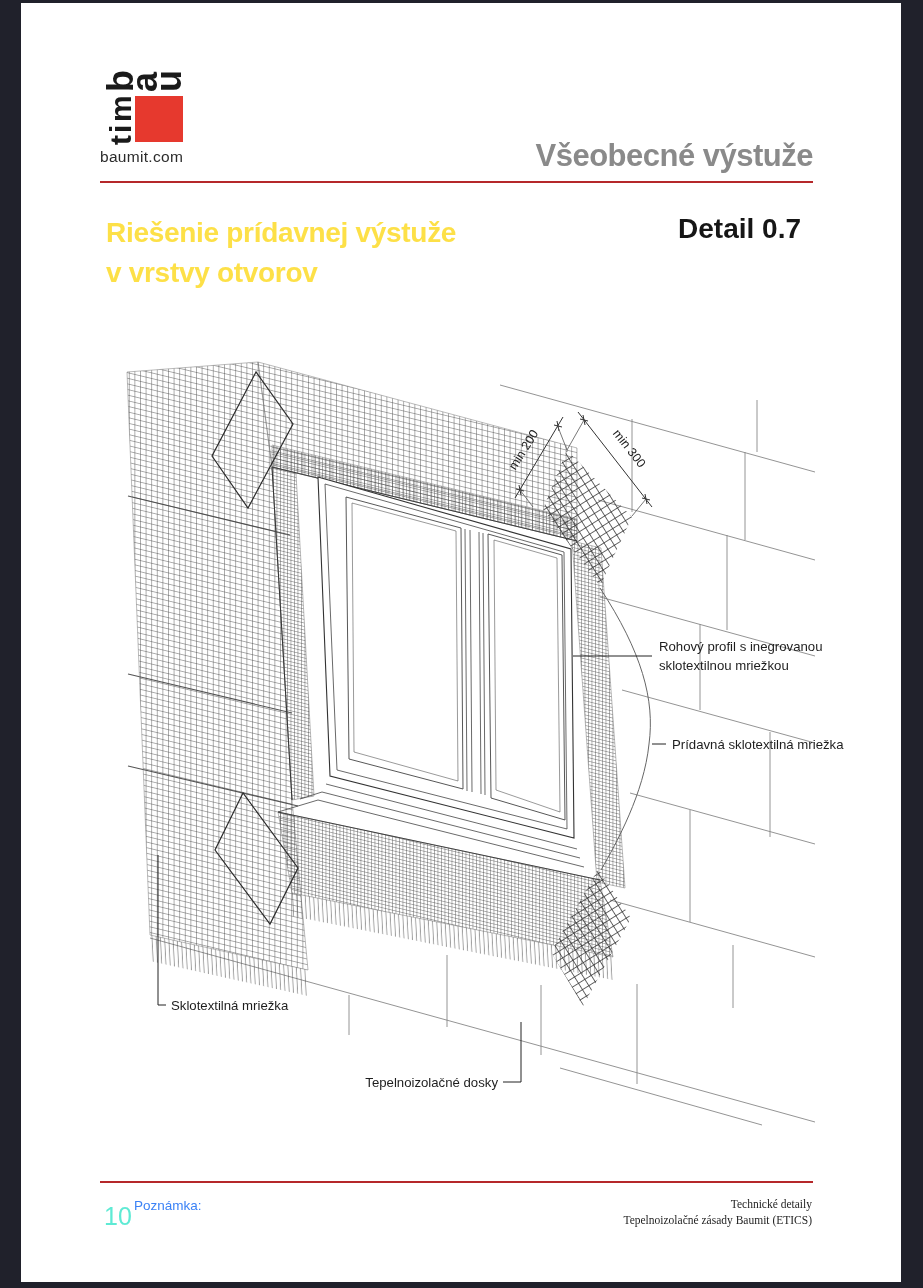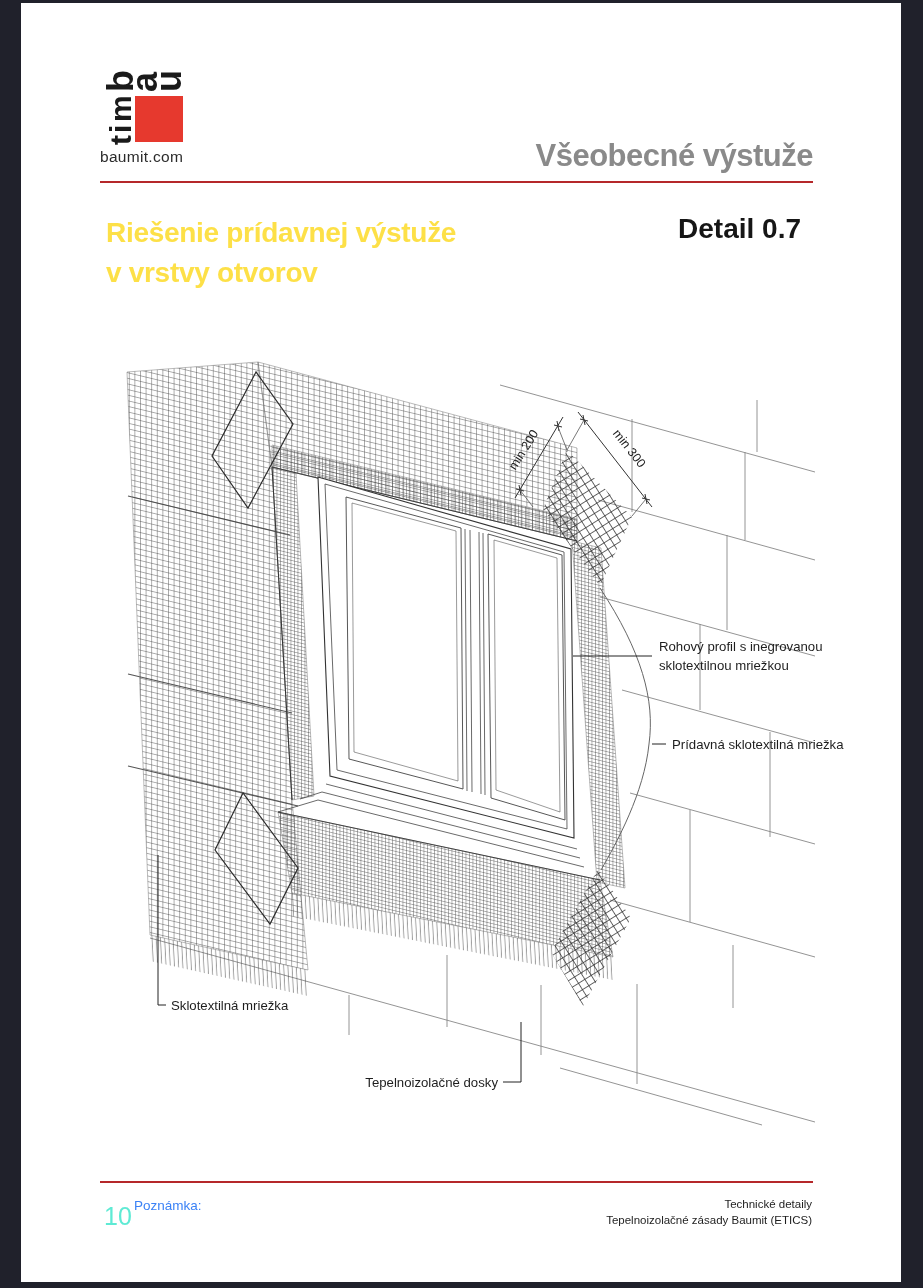--- a/index.html
+++ b/index.html
@@ -17,21 +17,21 @@
   .rule{left:100px;width:713px;height:2px;background:#b5282a;}
   .rule-top{top:181px;}
   .rule-bottom{top:1181px;}
   .doc-title{
     left:106px;top:213px;font-size:28px;font-weight:bold;color:#fde047;
     line-height:40px;letter-spacing:-0.3px;
   }
   .detail-ref{right:122px;top:213px;font-size:28px;font-weight:bold;color:#161616;}
   .note{left:106px;top:1196px;width:700px;font-size:13.5px;line-height:20px;color:#3b82f6;margin-left:28px;}
   .page-num{left:104px;top:1202px;font-size:25px;color:#5eead4;}
-  .footer-right{right:111px;top:1197px;width:400px;text-align:right;font-size:11.5px;line-height:15.5px;color:#1e1e1e;}
+  .footer-right{right:111px;top:1197px;width:400px;text-align:right;font-size:11.5px;line-height:15.5px;color:#1e1e1e;font-family:Liberation Serif, serif;}
   svg text{font-family:"Liberation Sans", sans-serif;}
 </style>
 </head>
 <body>
 
 <div class="page"></div>
 
 <div class="abs section-title">Všeobecné výstuže</div>
 <div class="abs rule rule-top"></div>
 

